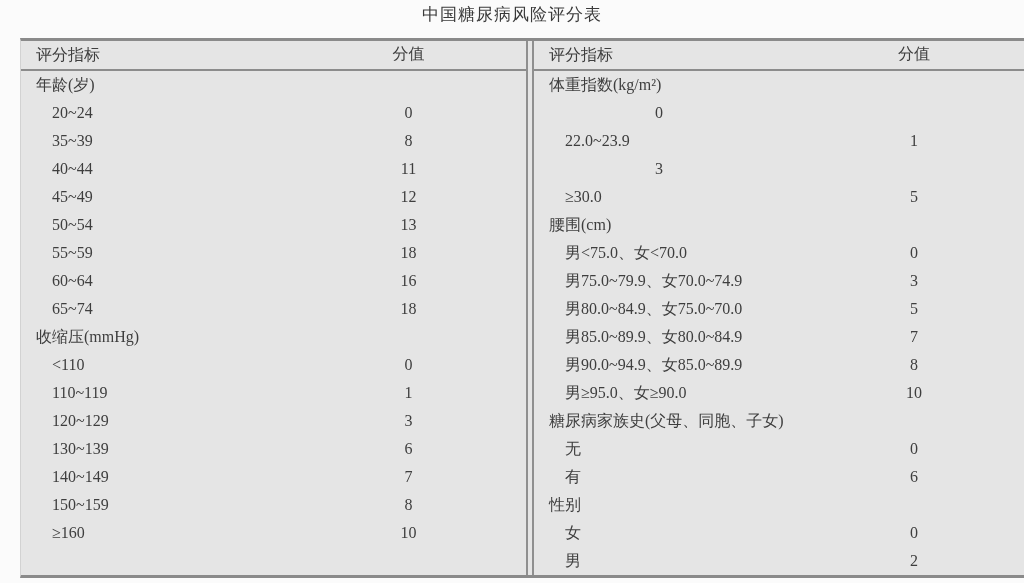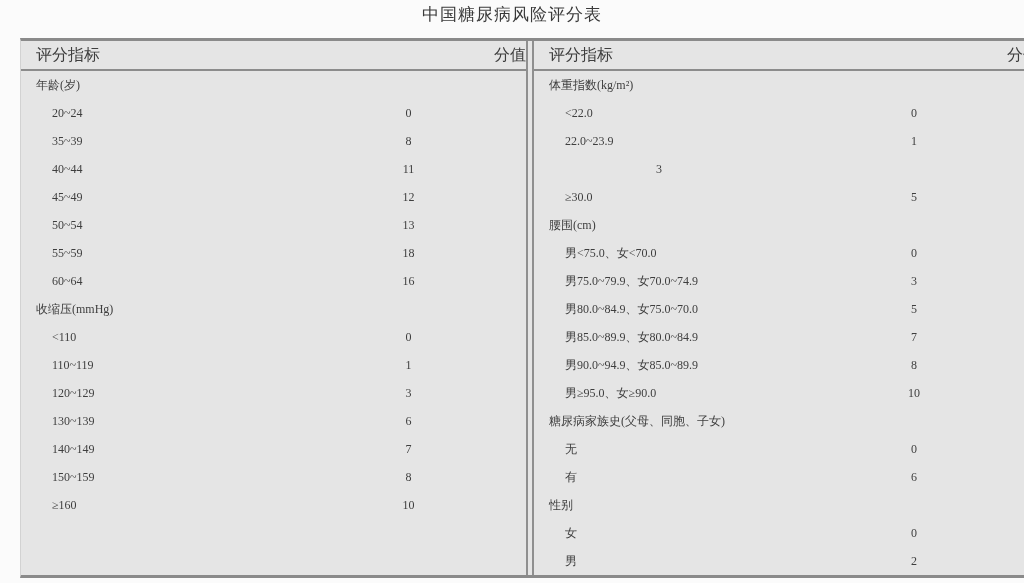--- a/index.html
+++ b/index.html
@@ -32,26 +32,26 @@
   .half.left  { border-right:2px solid #8f8f8f; }
   .half.right { border-left:2px solid #8f8f8f; margin-left:4px; }
   .header-row {
     display:flex;
     height:30px;
     line-height:28px;
     border-bottom:2px solid #8c8c8c;
     font-size:16px;
   }
   .header-row .ind { flex:1; padding-left:15px; white-space:nowrap; }
-  .header-row .sc  { text-align:right; }
+  .header-row .sc  { text-align:center;font-family:Liberation Mono, monospace; }
   .row {
     display:flex;
     height:28px;
     line-height:28px;
-    font-size:12px;
+    font-size:16px;
   }
   .row .label { flex:1; padding-left:15px; white-space:nowrap; overflow:hidden; }
   .row.item .label { padding-left:31px; }
   .row .score { text-align:center; }
   .half.left  .sc, .half.left  .score { width:235px; }
   .half.right .sc, .half.right .score { width:250px; }
 </style>
 </head>
 <body>
 
@@ -89,20 +89,24 @@
         <span class="score">13</span>
       </div>
     <div class="row item">
         <span class="label">55~59</span>
         <span class="score">18</span>
       </div>
     <div class="row item">
         <span class="label">60~64</span>
         <span class="score">16</span>
       </div>
+    <div class="row item">
+        <span class="label">65~74</span>
+        <span class="score">18</span>
+      </div>
     <div class="row cat">
         <span class="label">收缩压(mmHg)</span>
         <span class="score"></span>
       </div>
     <div class="row item">
         <span class="label">&lt;110</span>
         <span class="score">0</span>
       </div>
     <div class="row item">
         <span class="label">110~119</span>
@@ -133,21 +137,20 @@
   <div class="half right">
     <div class="header-row">
       <span class="ind">评分指标</span>
       <span class="sc">分值</span>
     </div>
     <div class="row cat">
         <span class="label">体重指数(kg/m²)</span>
         <span class="score"></span>
       </div>
     <div class="row item">
-        <span class="label">&lt;22.0</span>
         <span class="score">0</span>
       </div>
     <div class="row item">
         <span class="label">22.0~23.9</span>
         <span class="score">1</span>
       </div>
     <div class="row item">
         <span class="score">3</span>
       </div>
     <div class="row item">

